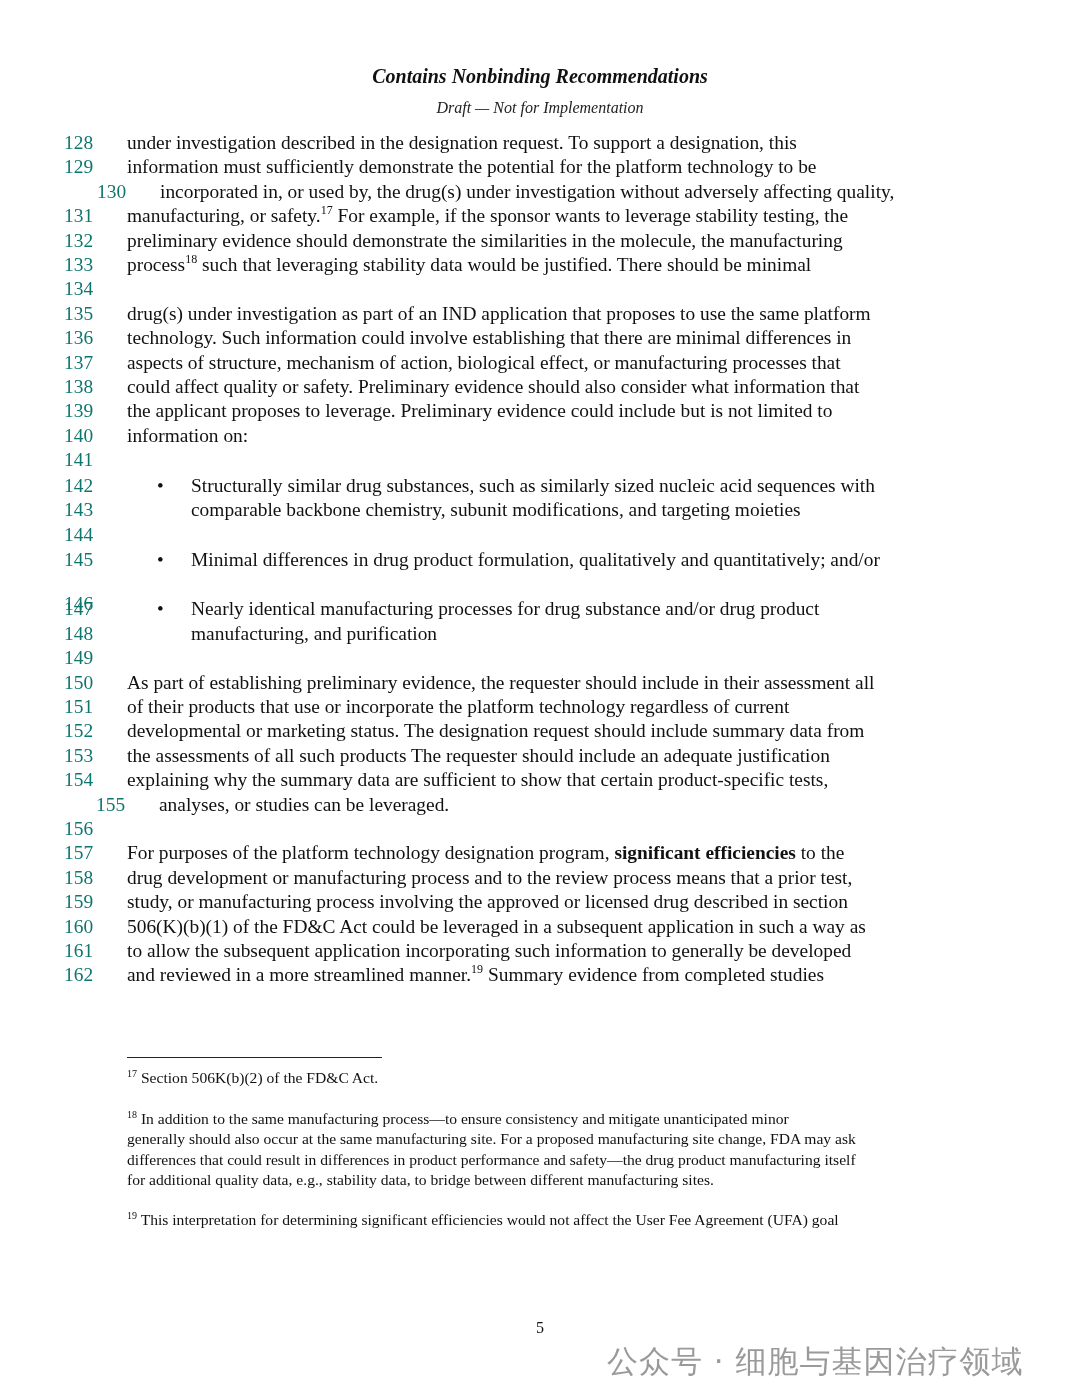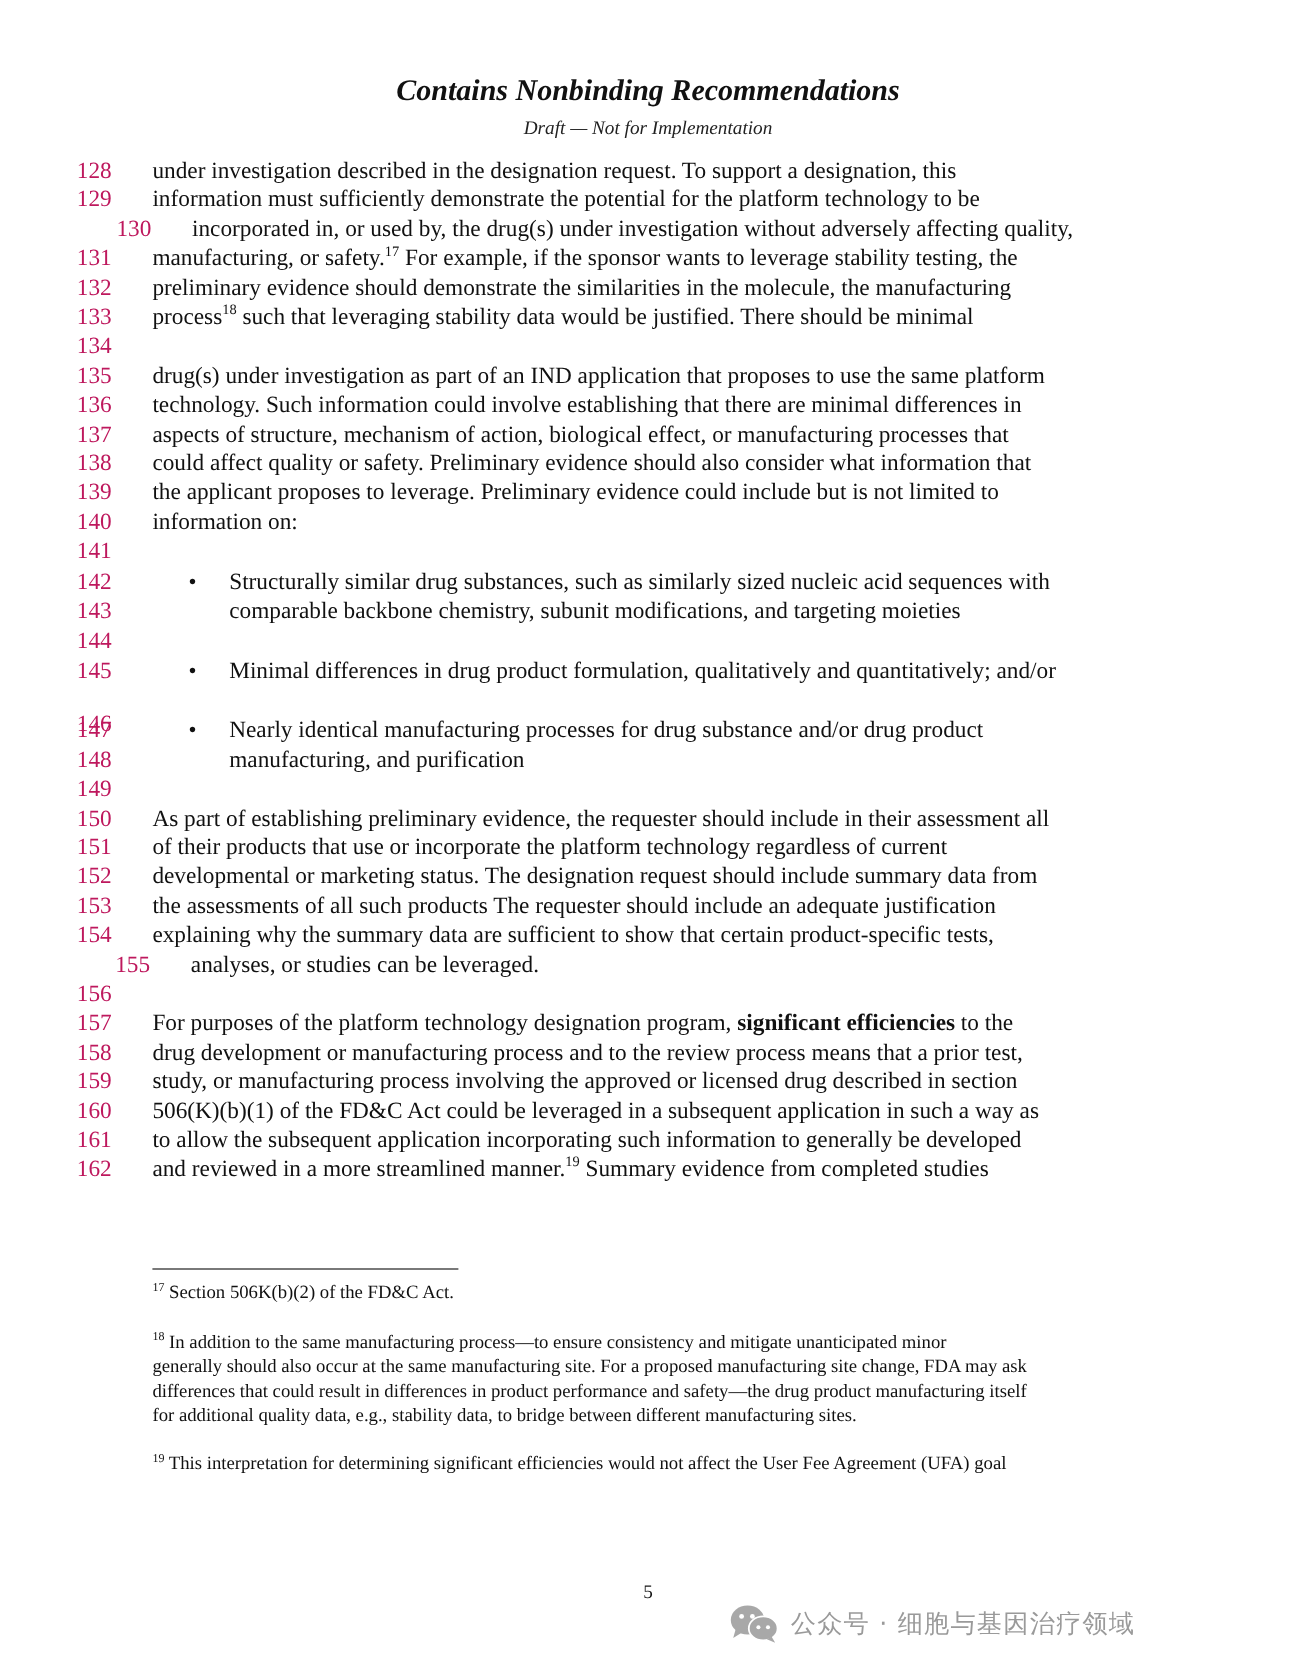--- a/index.html
+++ b/index.html
@@ -2,32 +2,32 @@
 <html><head>
   <meta charset="utf-8">
   <style>
     html, body { margin: 0; padding: 0; background: #ffffff; }
     body {
       width: 1080px; height: 1397px; position: relative; overflow: hidden;
       font-family: "Liberation Serif", "DejaVu Serif", serif; color: #111111;
     }
     .hdr-title {
       position: absolute; left: 0; width: 1080px; top: 63px; text-align: center;
-      font-size: 25px; font-weight: bold; font-style: italic; line-height: 26px;
+      font-size: 20px; font-weight: bold; font-style: italic; line-height: 26px;
     }
     .hdr-sub {
       position: absolute; left: 0; width: 1080px; top: 97px; text-align: center;
       font-size: 16px; font-style: italic; line-height: 22px; color: #222;
     }
     .line {
       position: absolute; left: 0; width: 1080px; height: 26px; line-height: 26px;
       font-size: 19.4px; white-space: nowrap;
     }
     .ln {
-      position: absolute; left: 64px; width: 40px; font-size: 19.4px; color: #be185d;
+      position: absolute; left: 64px; width: 40px; font-size: 19.4px; color: #0f766e;
     }
     .txt { position: absolute; left: 127px; }
     .txt.bullet-text { left: 191px; }
     .bullet {
       position: absolute; left: 157px; font-size: 19px;
     }
     sup { font-size: 12px; line-height: 0; vertical-align: 8px; }
     b { font-weight: bold; }
     .fn-rule {
       position: absolute; left: 127px; top: 1057px; width: 255px; height: 0;
@@ -38,21 +38,21 @@
       white-space: nowrap;
     }
     .fn sup { font-size: 10px; vertical-align: 6px; }
     .page-num {
       position: absolute; left: 0; width: 1080px; text-align: center; top: 1318px;
       font-size: 16px; line-height: 20px;
     }
     .watermark {
       position: absolute; left: 607px; top: 1333px; height: 40px;
       display: flex; align-items: center; gap: 8px; color: #9a9a9a;
-      font-family: "DejaVu Sans", sans-serif; font-size: 21px; letter-spacing: 1px;
+      font-family: "DejaVu Sans", sans-serif; font-size: 31px; letter-spacing: 1px; flex-direction: column;
     }
     .wm-icon { width: 44px; height: 34px; }
   </style>
 </head>
 <body>
 
 <div class="hdr-title">Contains Nonbinding Recommendations</div>
 <div class="hdr-sub">Draft — Not for Implementation</div>
 
 <div id="body-lines">

